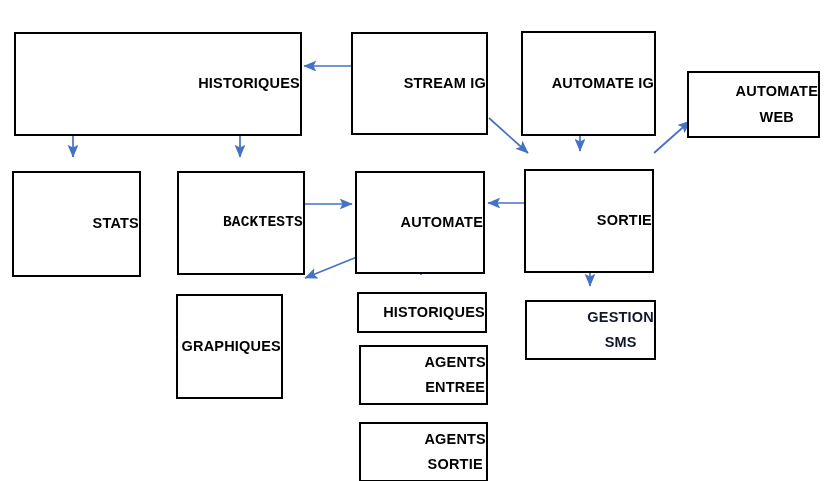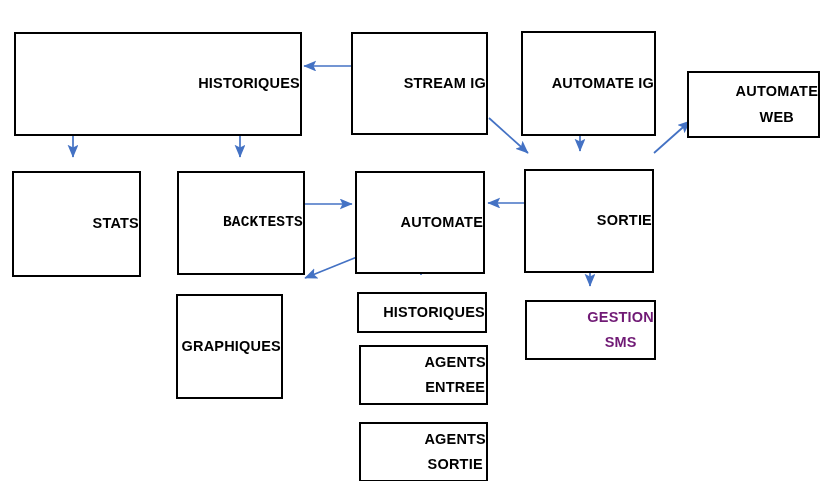--- a/index.html
+++ b/index.html
@@ -103,21 +103,21 @@
       <div class="node" style="left: 524px; top: 152px; width: 130px; height: 104px; border-color: rgb(0, 0, 0); background: rgb(255, 255, 255);">
         <span class="node-label" style="color: rgb(0, 0, 0);">SORTIE</span>
       </div>
       <div class="node" style="left: 176px; top: 277px; width: 107px; height: 105px; border-color: rgb(0, 0, 0); background: rgb(255, 255, 255);">
         <span class="node-label" style="color: rgb(0, 0, 0);">GRAPHIQUES</span>
       </div>
       <div class="node" style="left: 357px; top: 275px; width: 130px; height: 41px; border-color: rgb(0, 0, 0); background: rgb(255, 255, 255);">
         <span class="node-label" style="color: rgb(0, 0, 0);">HISTORIQUES</span>
       </div>
       <div class="node" style="left: 525px; top: 283px; width: 131px; height: 60px; border-color: rgb(0, 0, 0); background: rgb(255, 255, 255);">
-        <span class="node-label" style="color: #701a75;">GESTION
+        <span class="node-label" style="color: #0f172a;">GESTION
 SMS</span>
       </div>
       <div class="node" style="left: 359px; top: 328px; width: 129px; height: 60px; border-color: rgb(0, 0, 0); background: rgb(255, 255, 255);">
         <span class="node-label" style="color: rgb(0, 0, 0);">AGENTS
 ENTREE</span>
       </div>
       <div class="node" style="left: 359px; top: 405px; width: 129px; height: 60px; border-color: rgb(0, 0, 0); background: rgb(255, 255, 255);">
         <span class="node-label" style="color: rgb(0, 0, 0);">AGENTS
 SORTIE</span>
       </div>

